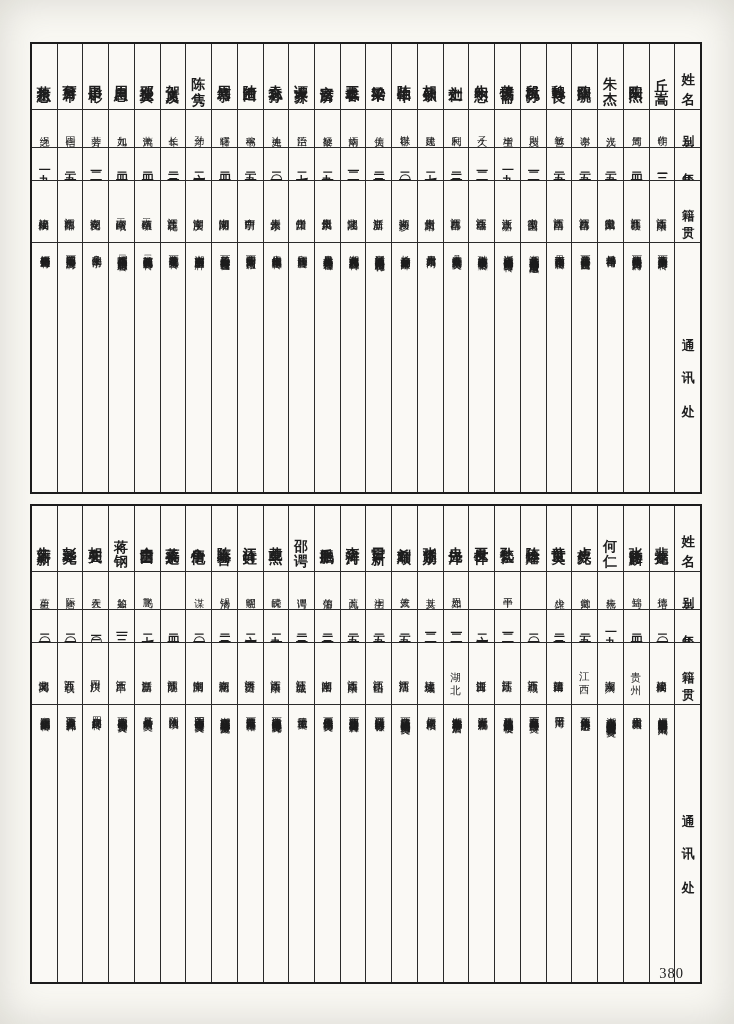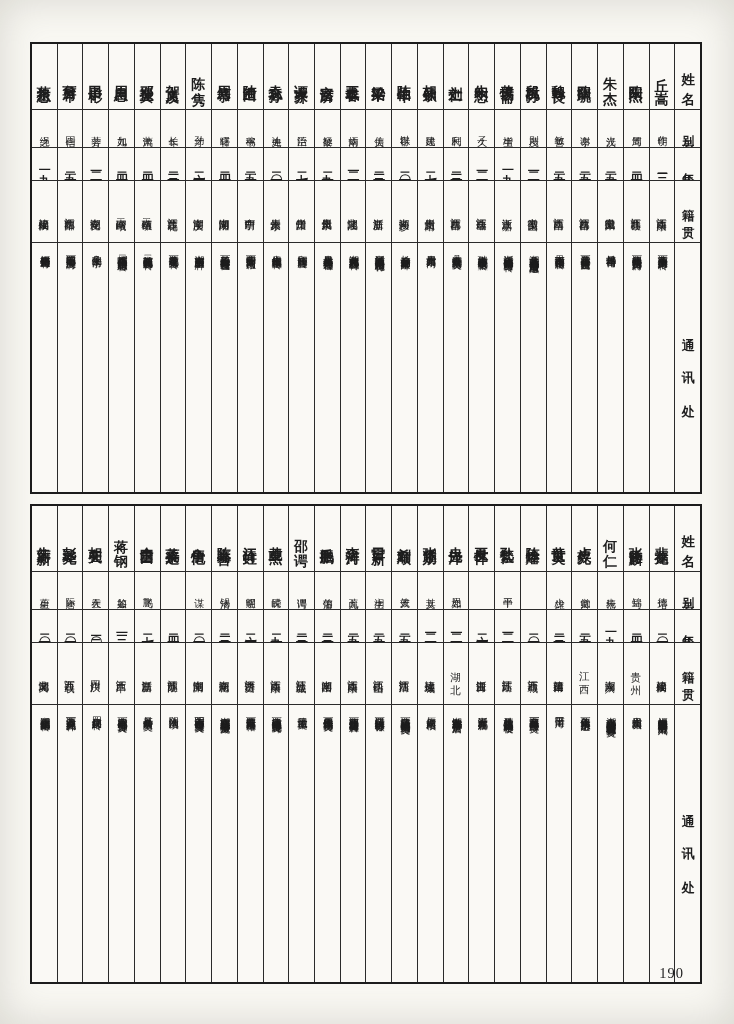--- a/index.html
+++ b/index.html
@@ -945,14 +945,14 @@
           <span class="vt">二〇</span>
         </div>
         <div class="cell r-native native">
           <span class="vt">湖北黄冈</span>
         </div>
         <div class="cell r-addr addr">
           <span class="vt">湖北阳逻镇余家集邮局转</span>
         </div>
       </div>
     </div>
-  <div class="page-number">190</div>
+  <div class="page-number">380</div>
 </div>
 
 </body></html>

